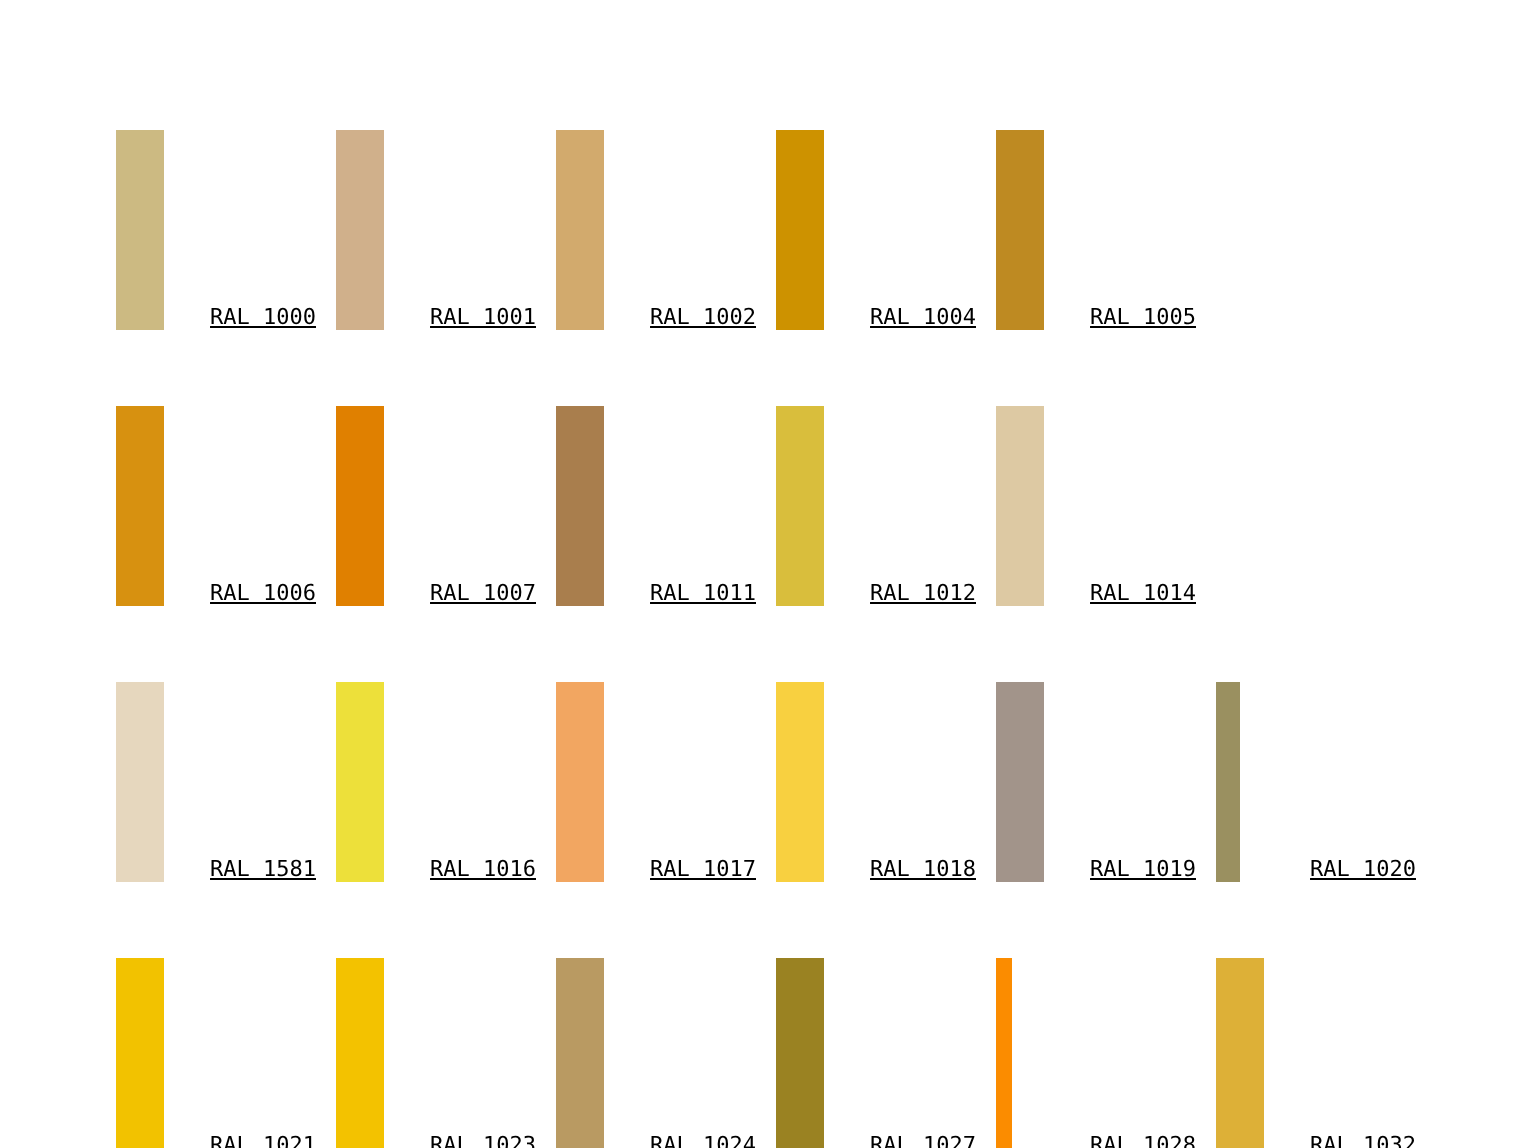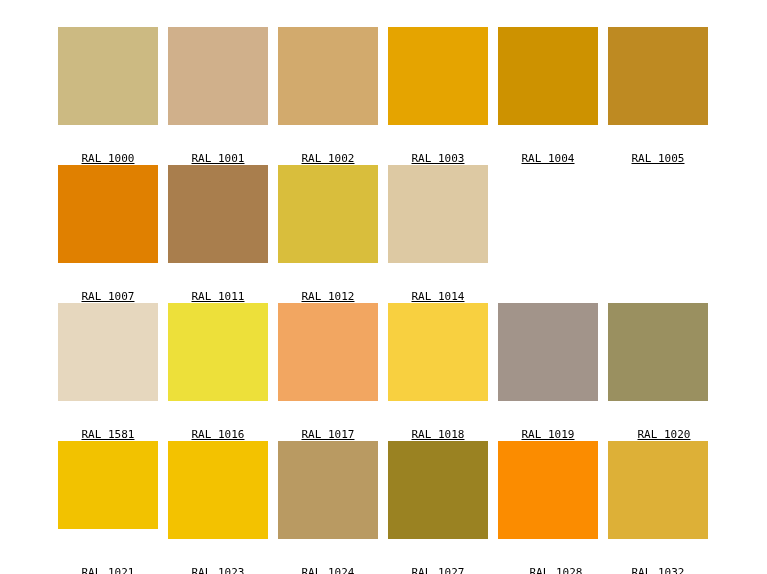--- a/index.html
+++ b/index.html
@@ -28,22 +28,22 @@
   }
   .swatch-row {
     display: flex;
     flex-direction: row;
     height: 138px;
   }
   .swatch-cell {
     width: 100px;
     margin-right: 10px;
     display: flex;
-    flex-direction: column;
-    align-items: center;
+    flex-direction: row;
+    align-items: flex-end;
     gap: 23px;
   }
   .swatch-cell:last-child {
     margin-right: 0;
   }
   .swatch-chip {
     width: 100px;
     height: 100px;
     display: block;
     cursor: pointer;
@@ -74,34 +74,34 @@
       </div>
       <div class="swatch-cell">
         <span class="swatch-chip" style="background-color: rgb(208, 176, 139);"></span>
         <a class="swatch-label" href="#" style="color: rgb(0, 0, 0);">RAL 1001</a>
       </div>
       <div class="swatch-cell">
         <span class="swatch-chip" style="background-color: rgb(210, 170, 109);"></span>
         <a class="swatch-label" href="#" style="color: rgb(0, 0, 0);">RAL 1002</a>
       </div>
       <div class="swatch-cell">
-        <span class="swatch-chip" style="background-color: rgb(229, 164, 0);"></span>
-        <a class="swatch-label" href="#" style="color: rgb(0, 0, 0);">RAL 1003</a>
-      </div>
-      <div class="swatch-cell">
         <span class="swatch-chip" style="background-color: rgb(205, 146, 0);"></span>
         <a class="swatch-label" href="#" style="color: rgb(0, 0, 0);">RAL 1004</a>
       </div>
       <div class="swatch-cell">
         <span class="swatch-chip" style="background-color: rgb(190, 138, 34);"></span>
         <a class="swatch-label" href="#" style="color: rgb(0, 0, 0);">RAL 1005</a>
       </div>
     </div>
 
     <div class="swatch-row">
+      <div class="swatch-cell">
+        <span class="swatch-chip" style="background-color: rgb(215, 145, 16);"></span>
+        <a class="swatch-label" href="#" style="color: rgb(0, 0, 0);">RAL 1006</a>
+      </div>
       <div class="swatch-cell">
         <span class="swatch-chip" style="background-color: rgb(224, 128, 0);"></span>
         <a class="swatch-label" href="#" style="color: rgb(0, 0, 0);">RAL 1007</a>
       </div>
       <div class="swatch-cell">
         <span class="swatch-chip" style="background-color: rgb(169, 126, 77);"></span>
         <a class="swatch-label" href="#" style="color: rgb(0, 0, 0);">RAL 1011</a>
       </div>
       <div class="swatch-cell">
         <span class="swatch-chip" style="background-color: rgb(217, 190, 60);"></span>

